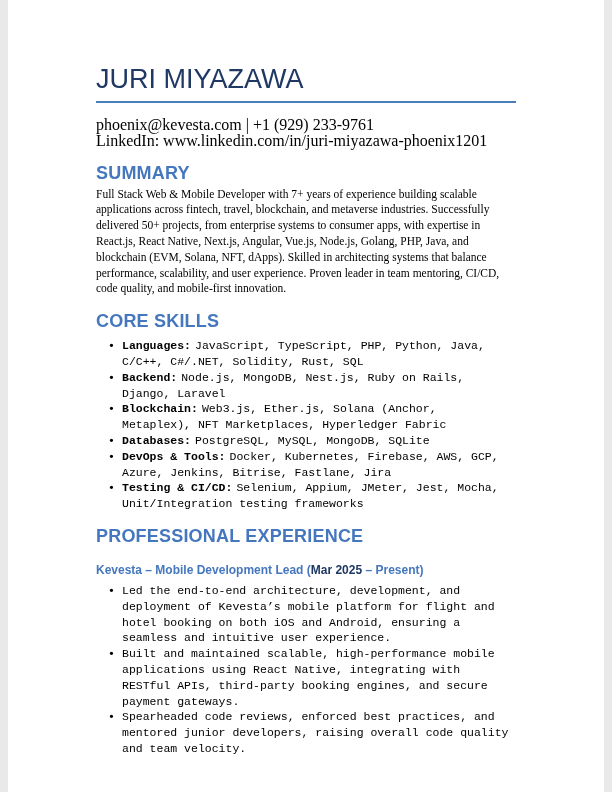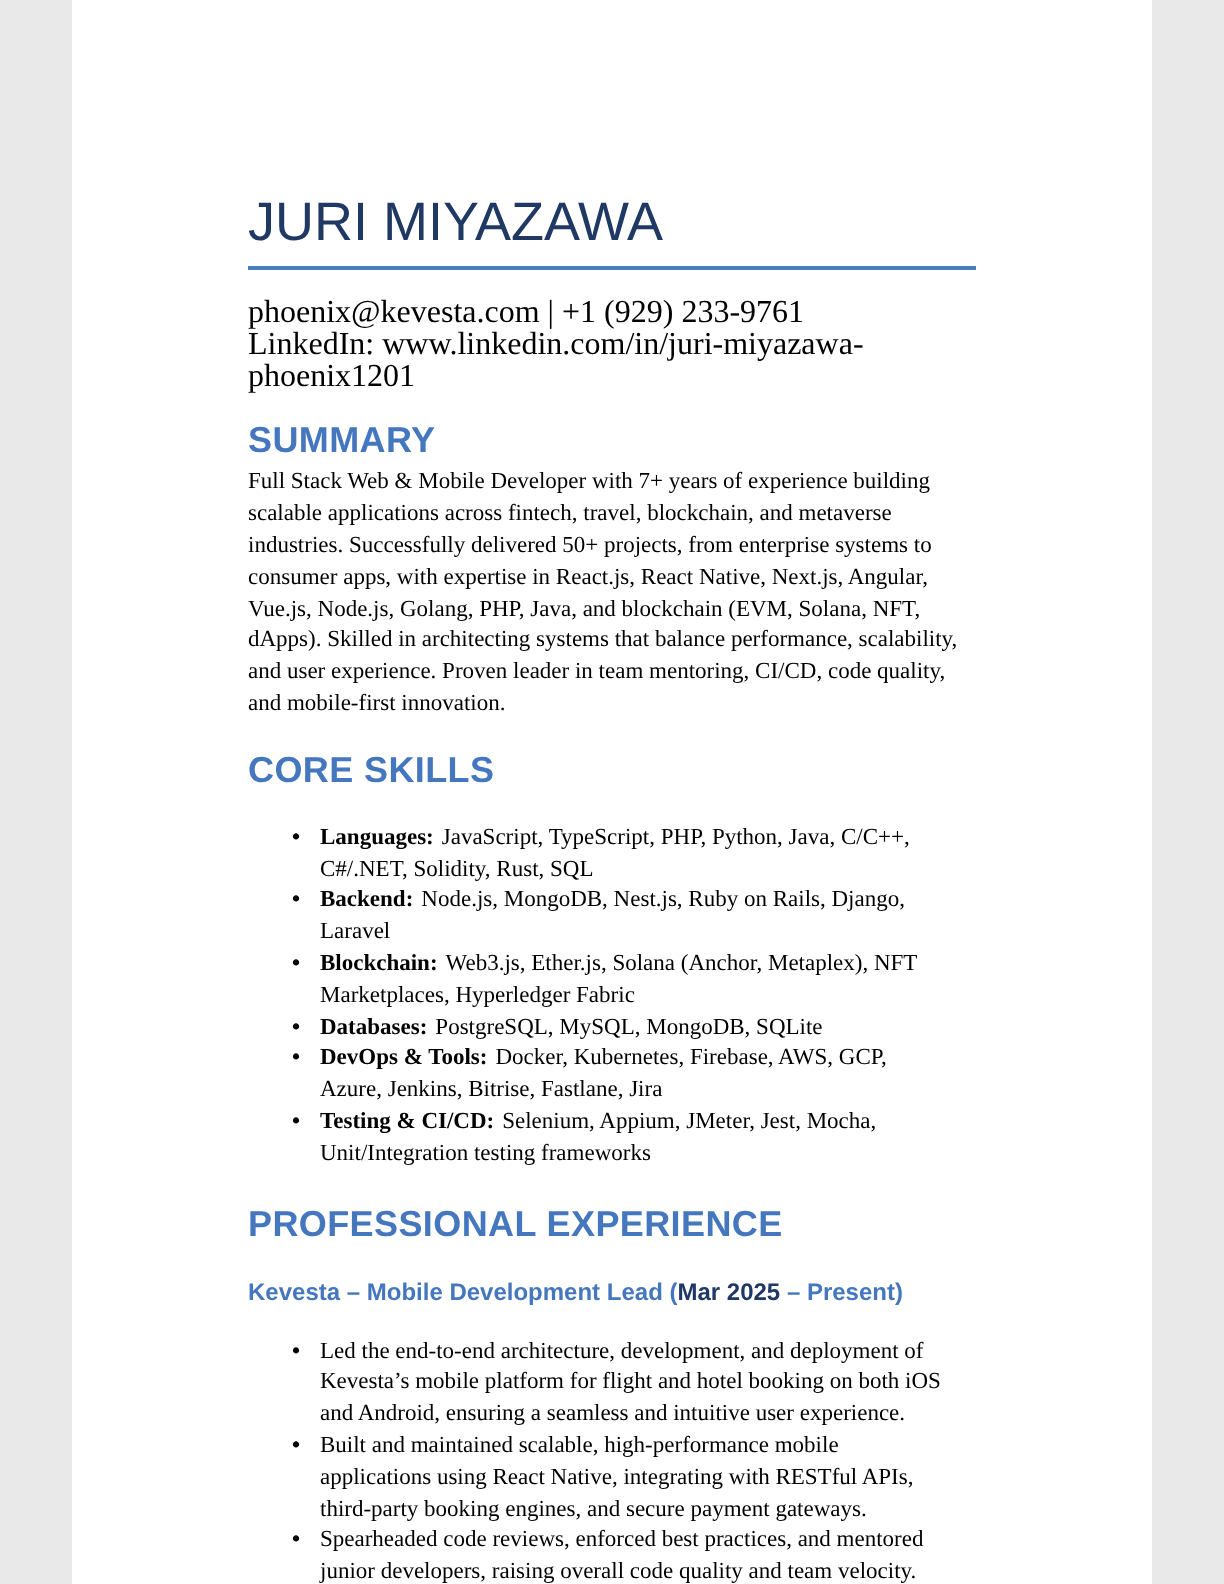--- a/index.html
+++ b/index.html
@@ -4,25 +4,25 @@
 <style>
   :root{
     --title-color:#1F3864;
     --heading-color:#4577BE;
     --divider-color:#4A7EBB;
     --body-color:#000000;
     --page-background:#FFFFFF;
   }
   html,body{margin:0;padding:0;background:#e9e9e9;}
   .page{
-    width:540px;height:792px;
+    width:596px;height:792px;
     background:var(--page-background);
     margin:0 auto;
     box-sizing:border-box;
-    padding:96px 88px 0 88px;
+    padding:64px 88px 0 88px;
     overflow:hidden;
     font-family:"Liberation Serif", serif;
     color:var(--body-color);
   }
   .title{
     margin:0;
     font-family:"Liberation Sans", sans-serif;
     font-weight:400;
     font-size:27px;
     line-height:1.15;
@@ -42,21 +42,21 @@
     font-size:18px;
     letter-spacing:0.2px;
     color:var(--heading-color);
   }
   .body-text{
     margin:0;
     font-size:11.5px;
     line-height:15.8px;
   }
   ul.doc-list{
-    margin:16px;padding:0;list-style:none;
+    margin:6px;padding:0;list-style:none;font-family:Liberation Mono, monospace;
   }
   ul.doc-list li{
     position:relative;
     padding-left:20px;
     font-size:11.5px;
     line-height:15.8px;
   }
   ul.doc-list li::before{
     content:"\2022";
     position:absolute;

